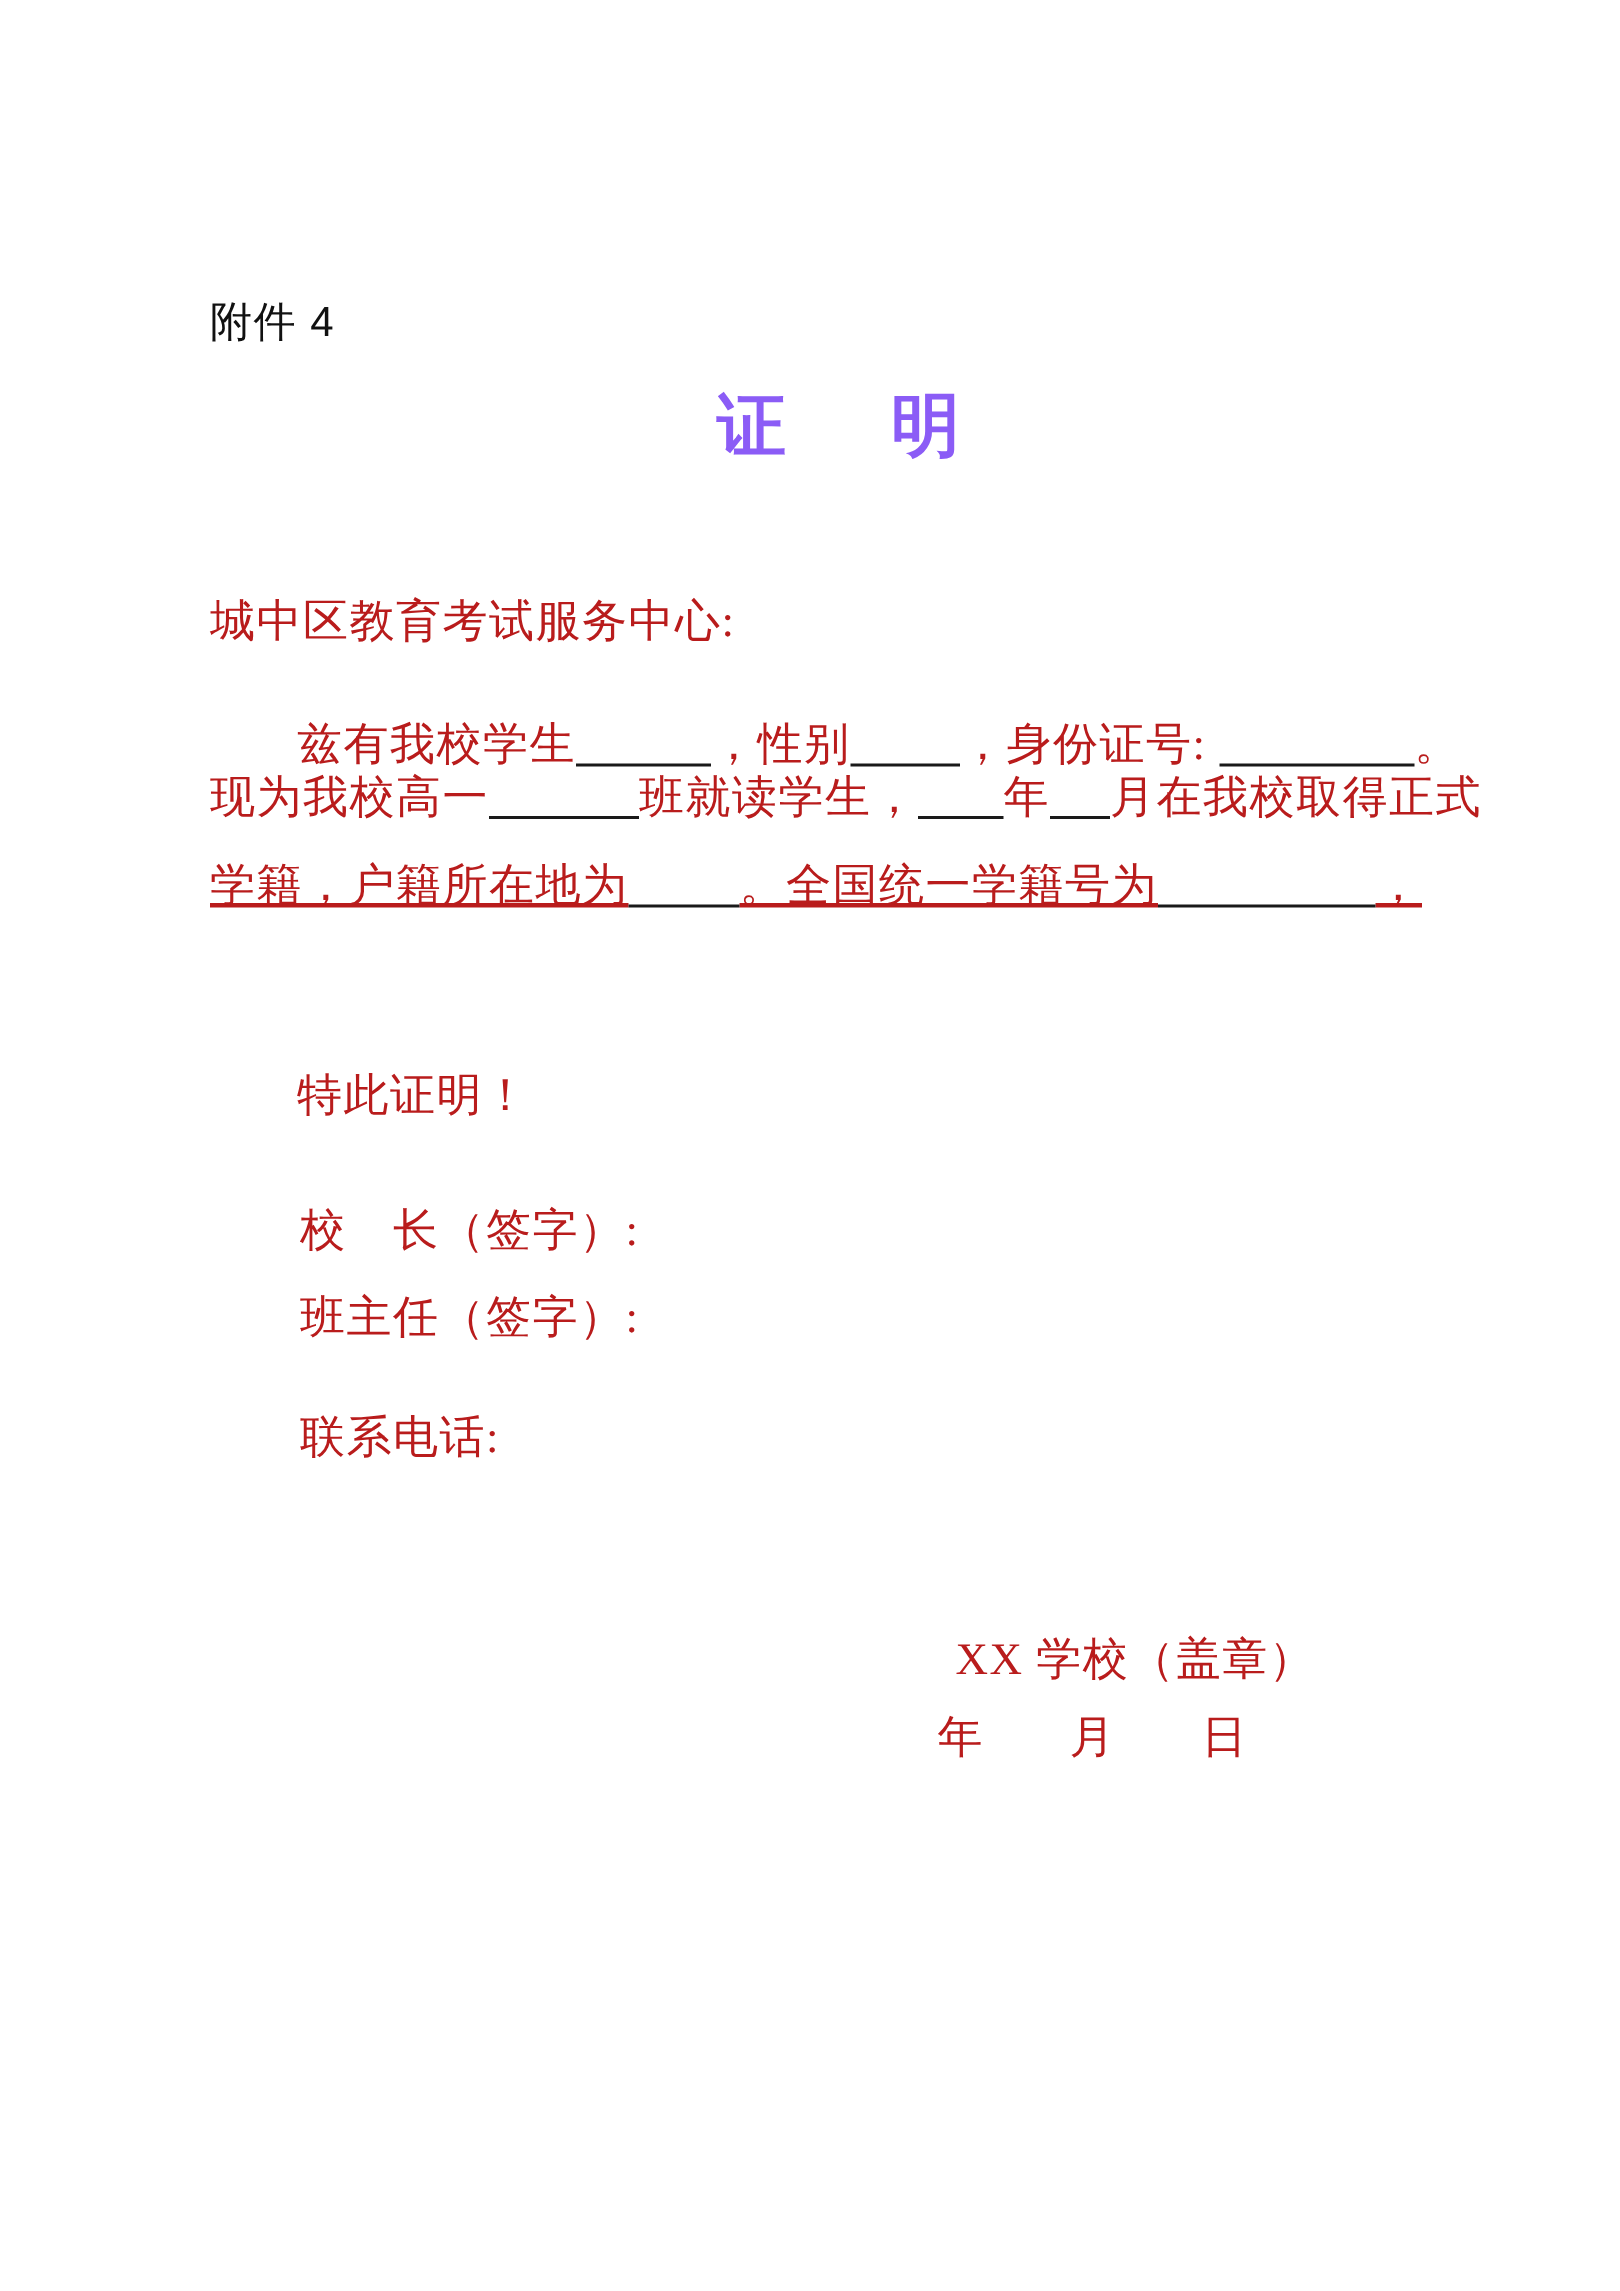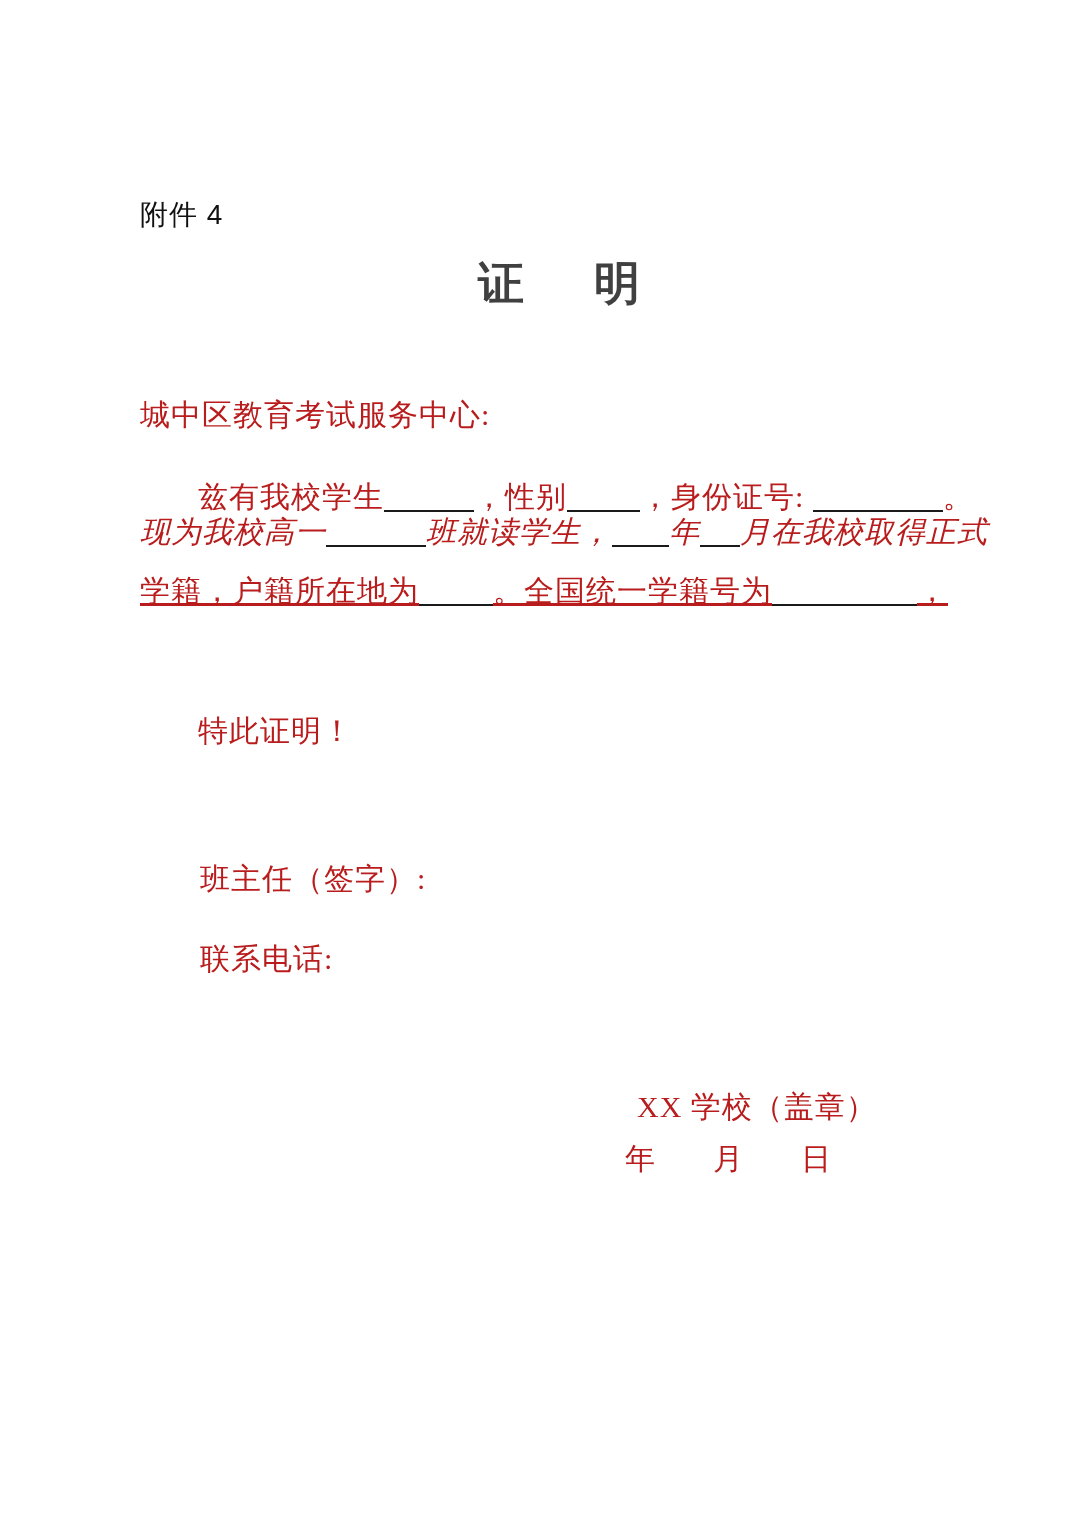--- a/index.html
+++ b/index.html
@@ -32,21 +32,21 @@
     white-space: nowrap;
     color: #111111;
   }
   .doc-title {
     font-family: "Liberation Serif", "DejaVu Serif", serif;
     font-weight: bold;
     font-size: 46px;
     letter-spacing: 12px;
     line-height: 1.05;
     white-space: nowrap;
-    color: #404040;
+    color: #8b5cf6;
   }
   .blank {
     display: inline-block;
     height: 5px;
     border-bottom: 2px solid #1a1a1a;
     transform: translateY(5px);
   }
   .w90  { width: 90px; }
   .w73  { width: 73px; }
   .w130 { width: 130px; }
@@ -69,31 +69,32 @@
   <div class="abs heiti" style="left:140px; top:200px;">附件 4</div>
 
   <div class="abs doc-title" style="left:478px; top:260px;">证　明</div>
 
   <div class="abs kai" style="left:140px; top:398px;">城中区教育考试服务中心:</div>
 
   <div class="abs kai indent" style="left:140px; top:456px;">
     <span>兹有我校学生</span><span class="blank w90"></span><span>，性别</span><span class="blank w73"></span><span>，身份证号: </span><span class="blank w130"></span><span>。</span>
   </div>
 
-  <div class="abs kai" style="left:140px; top:515px;font-style:italic;">
+  <div class="abs kai" style="left:140px; top:515px;">
     <span>现为我校高一</span><span class="blank w100"></span><span>班就读学生，</span><span class="blank w57"></span><span>年</span><span class="blank w40"></span><span>月在我校取得正式</span>
   </div>
 
   <div class="abs kai" style="left:140px; top:574px;text-decoration:underline;">
     <span>学籍，户籍所在地为</span><span class="blank w74"></span><span>。全国统一学籍号为</span><span class="blank w145"></span><span>，</span>
   </div>
 
 
   <div class="abs kai indent" style="left:140px; top:690px;">特此证明！</div>
 
+  <div class="abs kai" style="left:200px; top:804px;">校　长（签字）:</div>
 
   <div class="abs kai" style="left:200px; top:862px;">班主任（签字）:</div>
 
   <div class="abs kai" style="left:200px; top:918px;margin-top:24px;">联系电话:</div>
 
   <div class="abs kai" style="left:637px; top:1090px;">XX 学校（盖章）</div>
 
   <div class="abs kai date-row" style="left:625px; top:1142px;">
     <span>年</span>
     <span>月</span>

